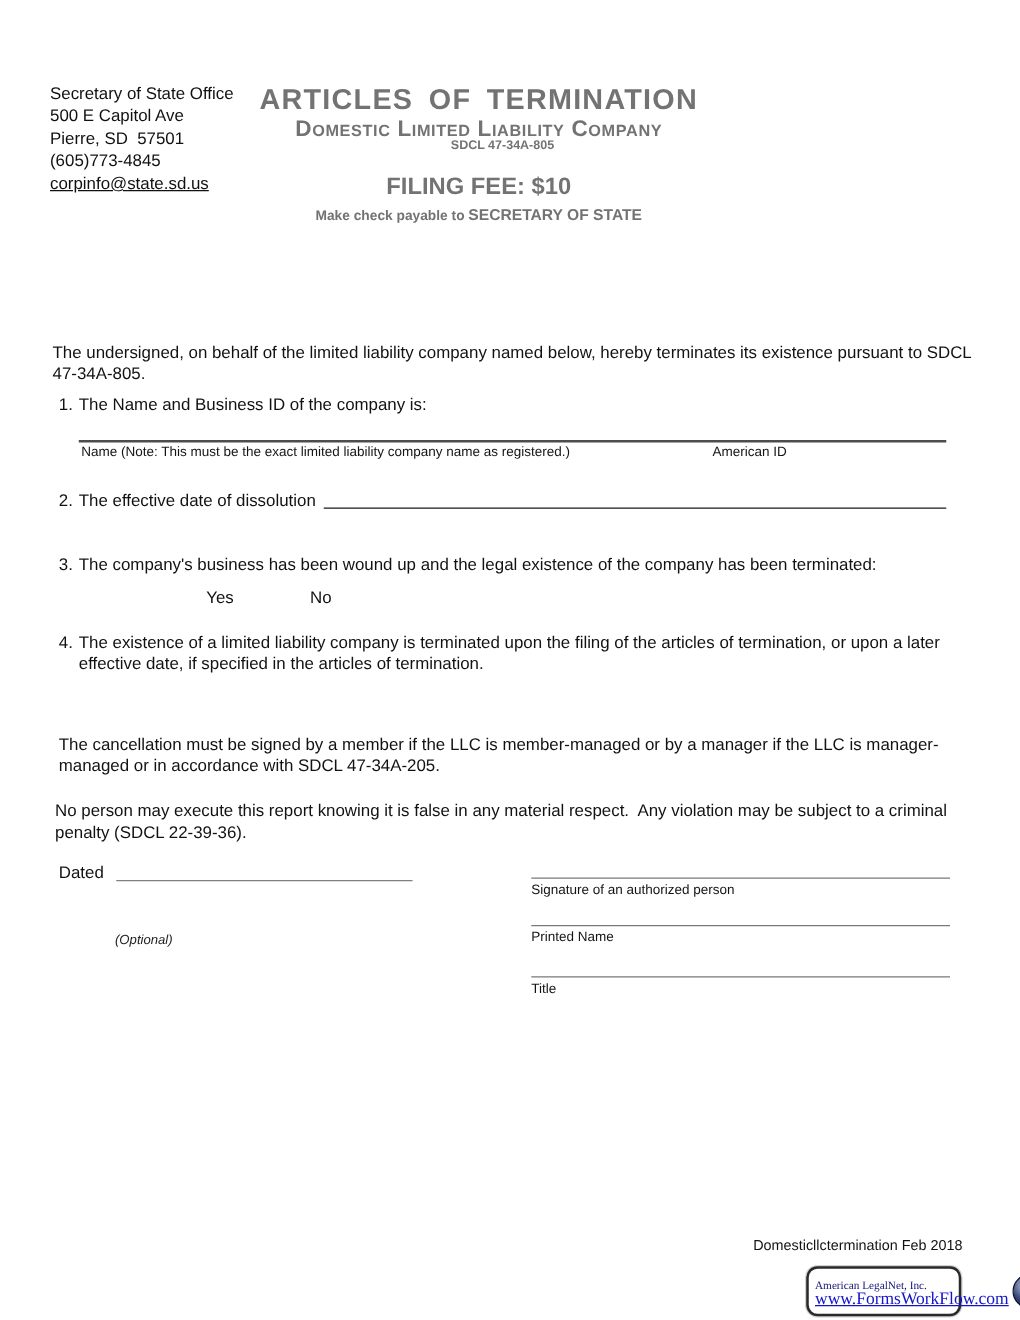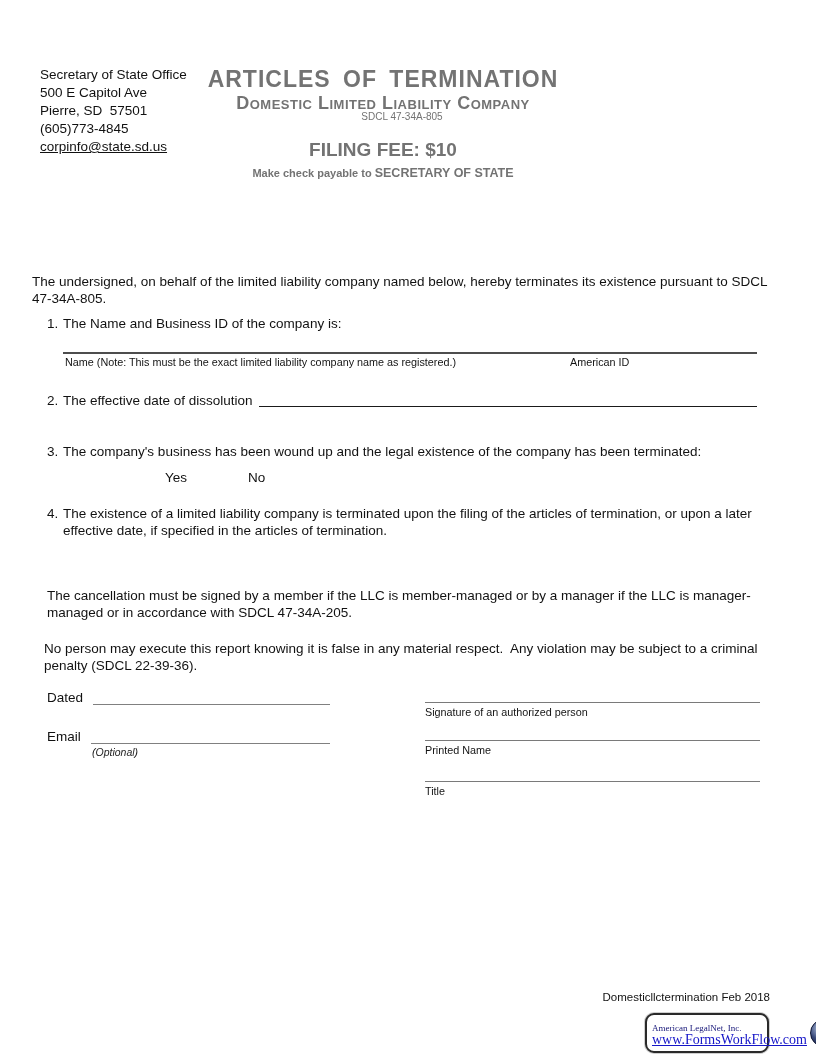--- a/index.html
+++ b/index.html
@@ -26,33 +26,33 @@
   }
   .form-title {
     font-size: 23px; font-weight: bold; letter-spacing: 1px; word-spacing: 5px;
     line-height: 26px;
   }
   .form-subtitle {
     font-size: 18px; font-weight: bold; font-variant: small-caps;
     letter-spacing: 0.5px; line-height: 19px; margin-top: 2px;
   }
   .statute-ref {
-    font-size: 10px; font-weight: normal; line-height: 10px;
+    font-size: 10px; font-weight: bold; line-height: 10px;
     margin-top: -1px; transform: translateX(19px);
   }
   .filing-fee {
     font-size: 19px; font-weight: bold; margin-top: 17px; line-height: 21px;
   }
   .payable-note { margin-top: 3px; font-weight: bold; }
   .payable-prefix { font-size: 11px; }
   .payable-to { font-size: 12.5px; }
 
   
   .para { position: absolute; font-size: 13.5px; line-height: 16.5px; color: #121212; }
-  .intro { left: 32px; top: 274px; width: 744px; }
+  .intro { left: 42px; top: 274px; width: 744px; }
 
   .numbered { position: absolute; display: flex; font-size: 13.5px; line-height: 16.5px; color: #121212; }
   .num { width: 16px; flex: none; }
   .item1 { left: 47px; top: 316px; width: 700px; }
   .item2 { left: 47px; top: 393px; width: 710px; }
   .item2 .fill-line { flex: 1; margin-left: 6px; border-bottom: 1.5px solid #1a1a1a; height: 14px; }
   .item3 { left: 47px; top: 444px; width: 725px; }
   .item4 { left: 47px; top: 506px; width: 725px; }
 
   .name-rule {
@@ -153,24 +153,20 @@
     <span>The existence of a limited liability company is terminated upon the filing of the articles of termination, or upon a later effective date, if specified in the articles of termination.</span>
   </div>
 
   <div class="para cancellation">The cancellation must be signed by a member if the LLC is member-managed or by a manager if the LLC is manager-managed or in accordance with SDCL 47-34A-205.</div>
   <div class="para penalty">No person may execute this report knowing it is false in any material respect.&nbsp; Any violation may be subject to a criminal penalty (SDCL 22-39-36).</div>
 
   <div class="label-line-row dated-row">
     <span>Dated</span>
     <span class="fill-line"></span>
   </div>
-  <div class="label-line-row email-row">
-    <span>Email</span>
-    <span class="fill-line"></span>
-  </div>
   <div class="optional-label">(Optional)</div>
 
   <div class="sig-field sig1">
     <div class="rule"></div>
     <div class="sub-label">Signature of an authorized person</div>
   </div>
   <div class="sig-field sig3">
     <div class="rule"></div>
     <div class="sub-label">Title</div>
   </div>

